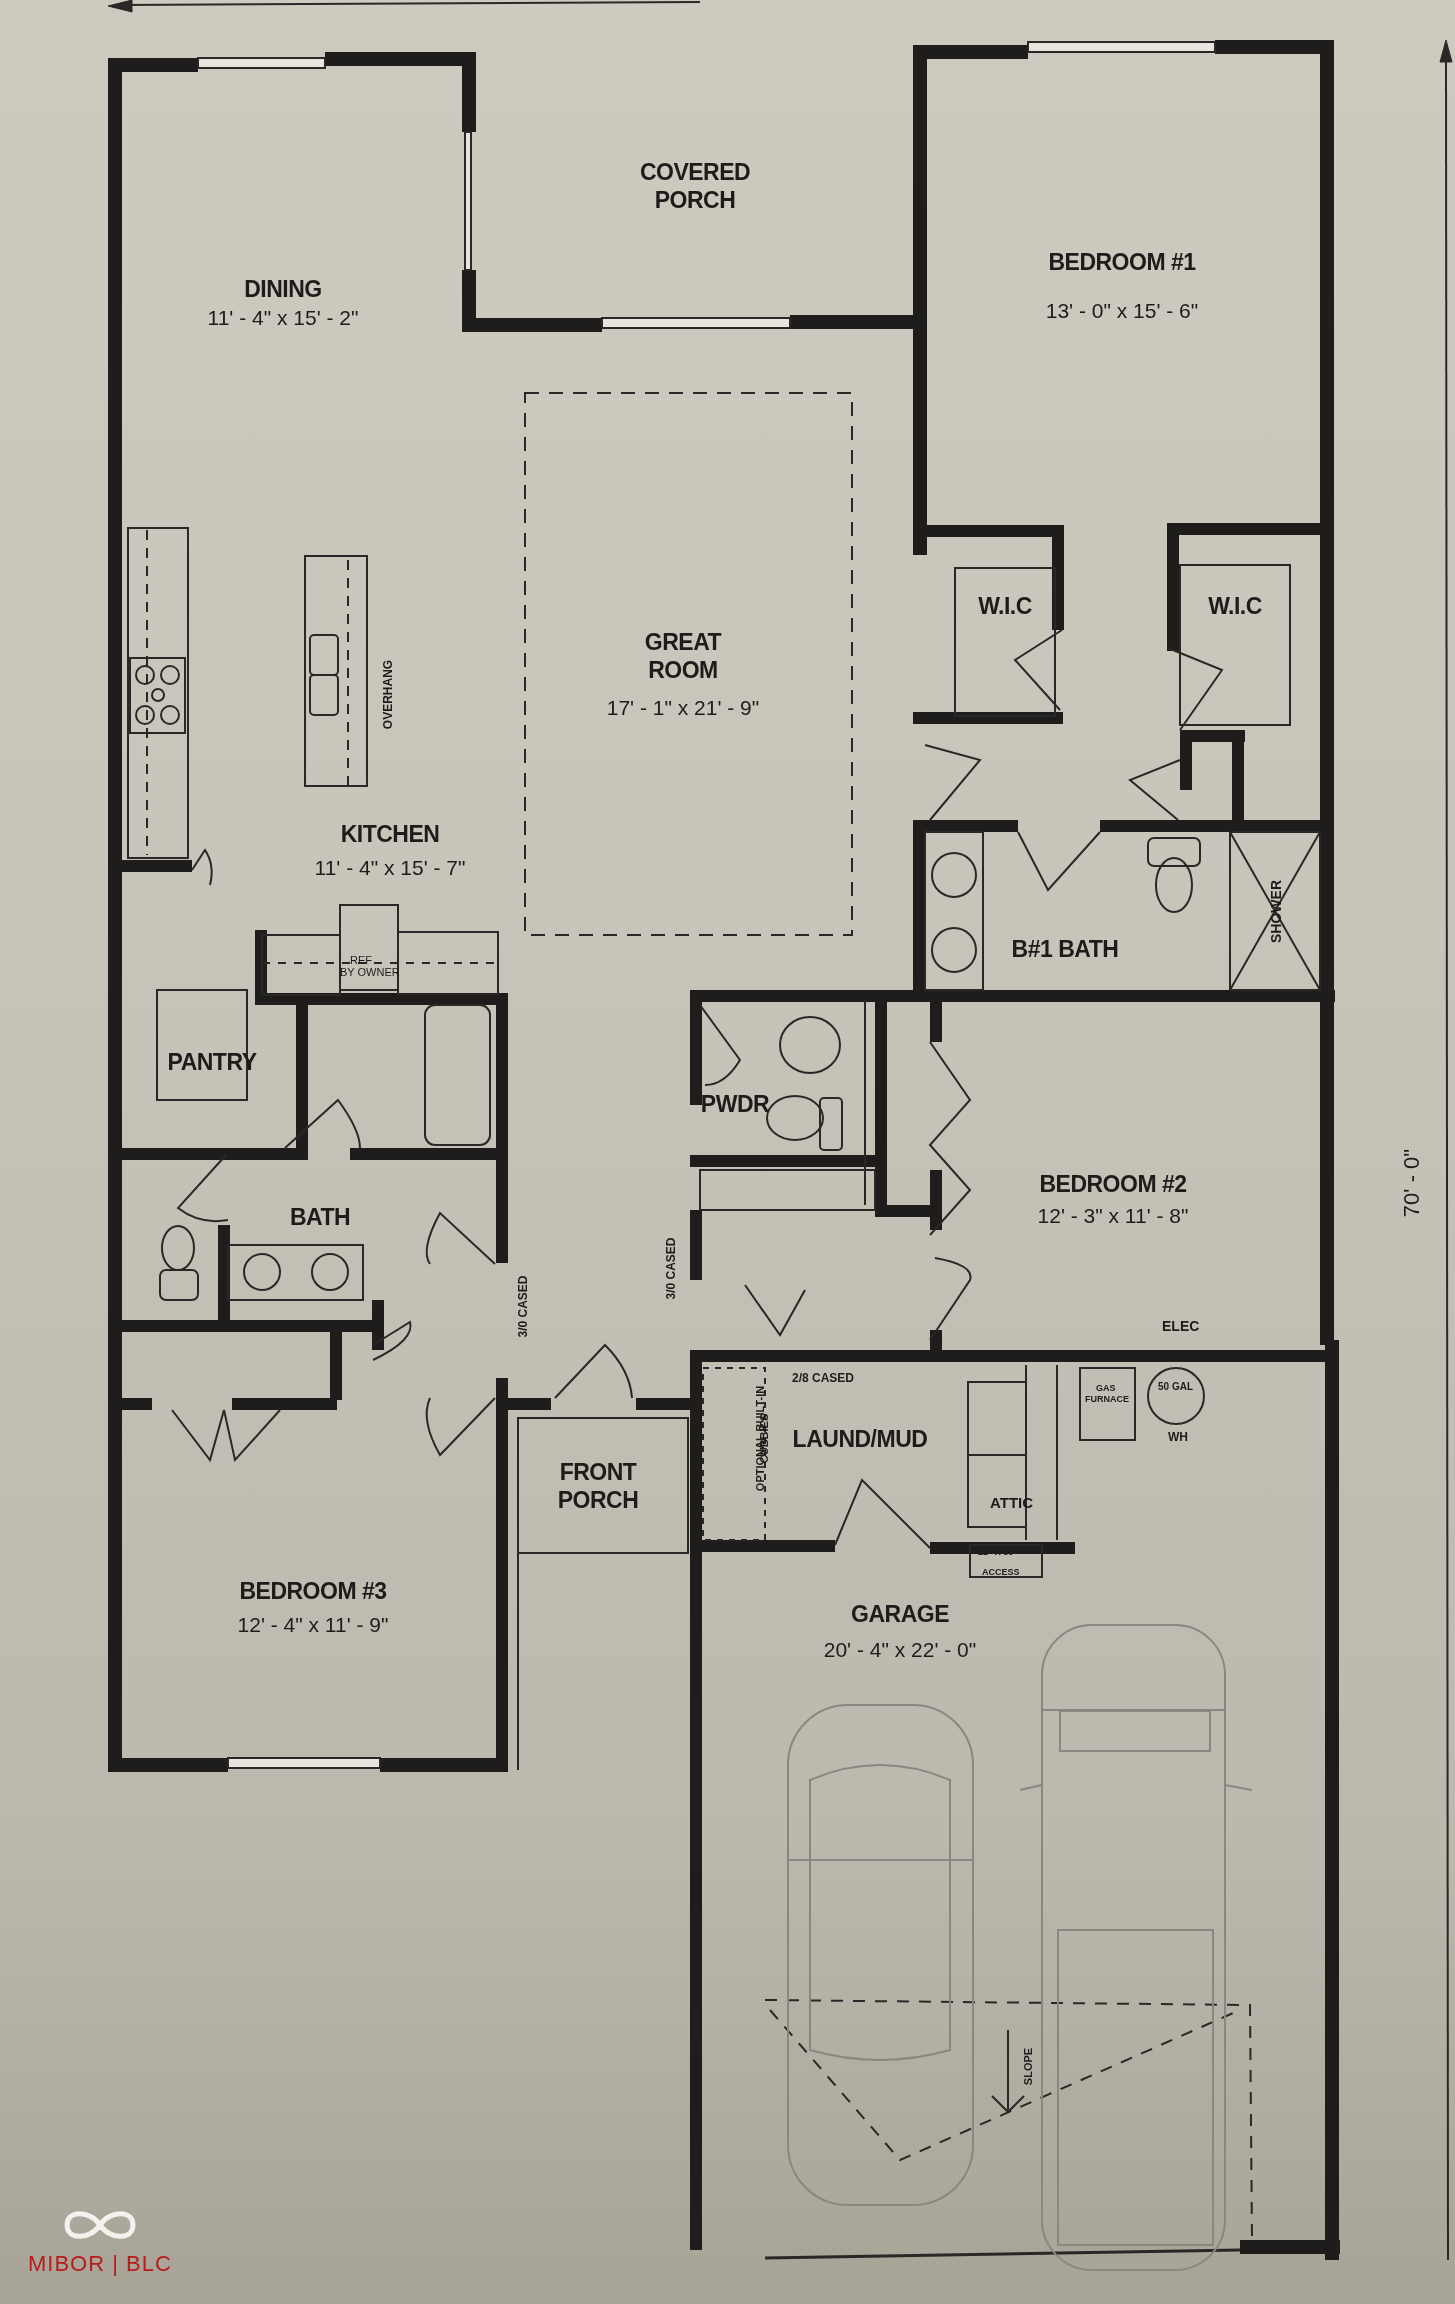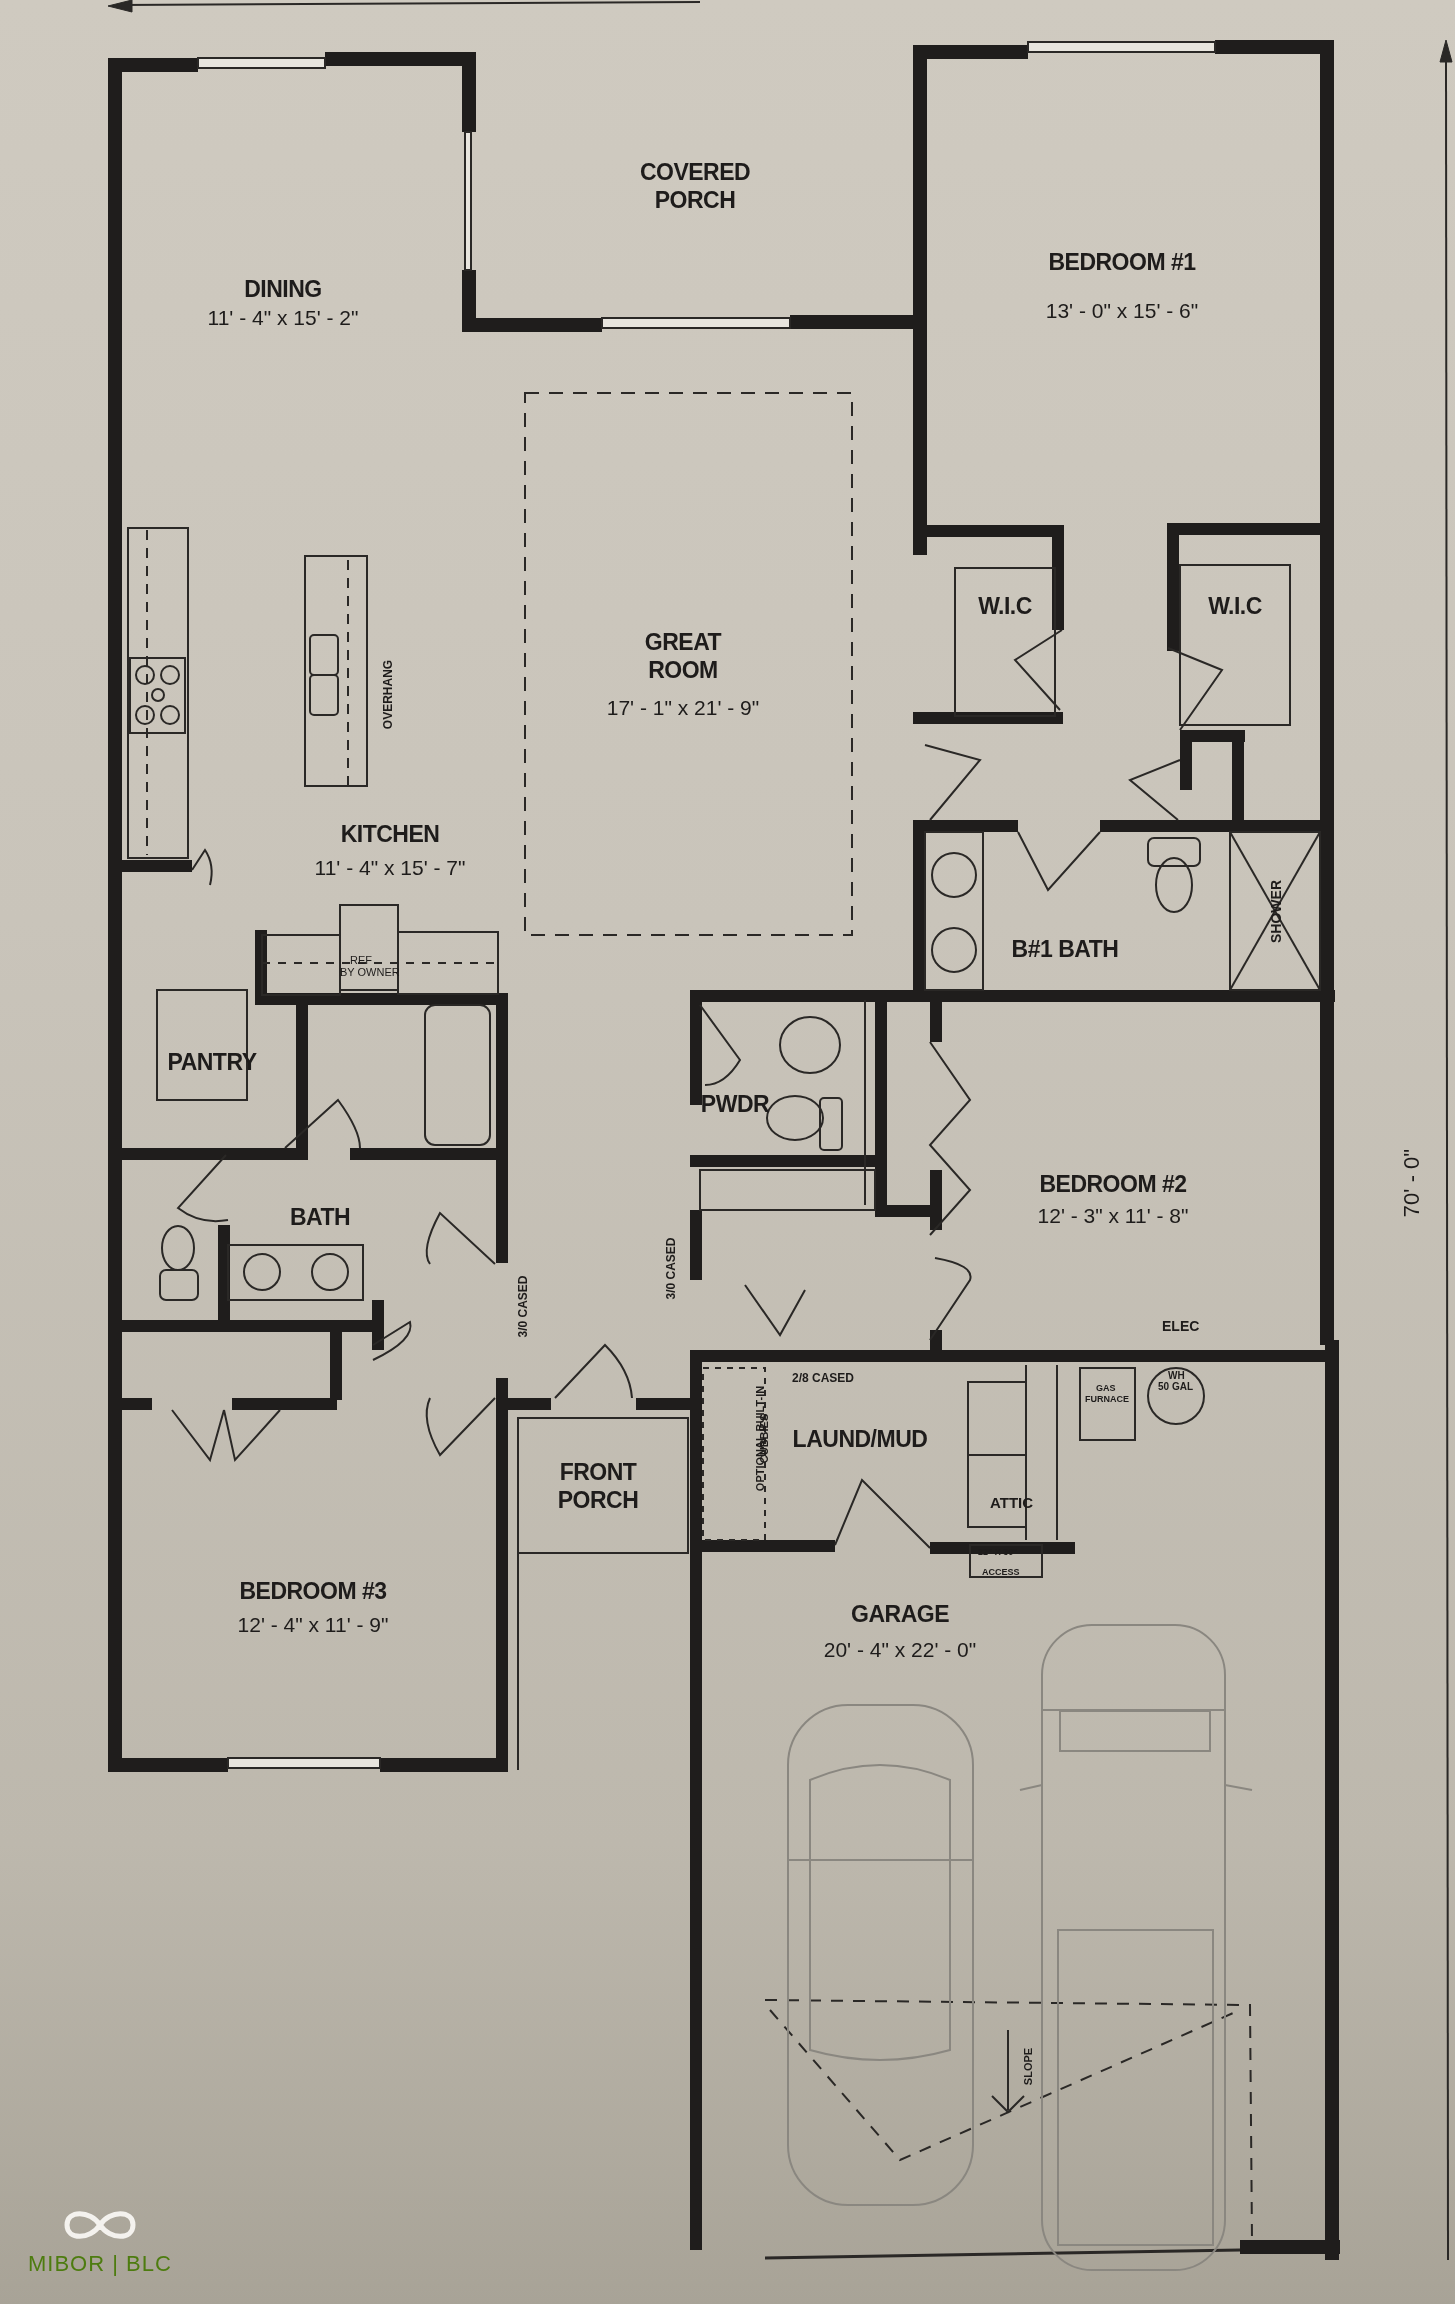--- a/index.html
+++ b/index.html
@@ -7,21 +7,21 @@
     width:1455px; height:2304px; position:relative; overflow:hidden;
     background: linear-gradient(180deg,#cfcac0 0%,#c9c4ba 40%,#bdb8ad 80%,#a8a397 100%);
     font-family: "Liberation Sans", sans-serif;
     color:#1c1a19;
   }
   .plan { position:absolute; left:0; top:0; width:1455px; height:2304px; }
   .lbl { position:absolute; text-align:right; font-weight:bold; font-size:23px; line-height:28px; letter-spacing:-0.5px; color:#1e1c1b; white-space:nowrap; transform:translateX(-50%); }
   .dim { position:absolute; text-align:center; font-size:21px; line-height:26px; color:#1e1c1b; white-space:nowrap; transform:translateX(-50%); }
   .small { position:absolute; font-weight:bold; font-size:12px; line-height:13px; color:#1e1c1b; white-space:nowrap; text-align:center; }
   .rot { transform-origin:center center; }
-  .logo { position:absolute; left:28px; top:2205px; color:#4d7c0f; text-align:center; }
+  .logo { position:absolute; left:28px; top:2205px; color:#b91c1c; text-align:center; }
   .logo-text { font-size:22px; letter-spacing:1px; font-weight:normal; display:block; margin-top:2px; }
 </style>
 </head>
 <body>
 
 <svg class="plan" viewBox="0 0 1455 2304" xmlns="http://www.w3.org/2000/svg">
 
   <g stroke="#2a2826" fill="#2a2826">
     <line x1="120" y1="5" x2="700" y2="2" stroke-width="2"></line>
     <polygon points="108,6 132,0 132,12"></polygon>
@@ -269,21 +269,21 @@
 <div class="small" style="left:350px;top:954px;font-weight:normal;font-size:11px">REF</div>
 <div class="small" style="left:340px;top:966px;font-weight:normal;font-size:11px">BY OWNER</div>
 <div class="small rot" style="left:492px;top:1300px;transform:rotate(-90deg)">3/0 CASED</div>
 <div class="small rot" style="left:640px;top:1262px;transform:rotate(-90deg)">3/0 CASED</div>
 <div class="small" style="left:792px;top:1372px">2/8 CASED</div>
 <div class="small rot" style="left:708px;top:1432px;transform:rotate(-90deg);font-size:11px">OPTIONAL BUILT-IN</div>
 <div class="small rot" style="left:740px;top:1432px;transform:rotate(-90deg);font-size:11px">CUBBIES</div>
 <div class="small" style="left:1096px;top:1382px;font-size:9px">GAS</div>
 <div class="small" style="left:1085px;top:1393px;font-size:9px">FURNACE</div>
 <div class="small" style="left:1158px;top:1380px;font-size:10px">50 GAL</div>
-<div class="small" style="left:1168px;top:1369px;font-size:10px">WH</div>
+<div class="small" style="left:1168px;top:1431px;font-size:12px">WH</div>
 <div class="small" style="left:1162px;top:1320px;font-size:14px">ELEC</div>
 <div class="small" style="left:978px;top:1546px;font-size:9px">22" X 30"</div>
 <div class="small" style="left:990px;top:1496px;font-size:15px">ATTIC</div>
 <div class="small" style="left:982px;top:1566px;font-size:9px">ACCESS</div>
 <div class="small rot" style="left:1010px;top:2060px;transform:rotate(-90deg);font-size:11px">SLOPE</div>
 
 <div class="dim rot" style="left:1412px;top:1170px;transform:translateX(-50%) rotate(-90deg);font-size:22px">70' - 0"</div>
 
 <div class="logo">
   <svg width="90" height="40" viewBox="0 0 90 40">

